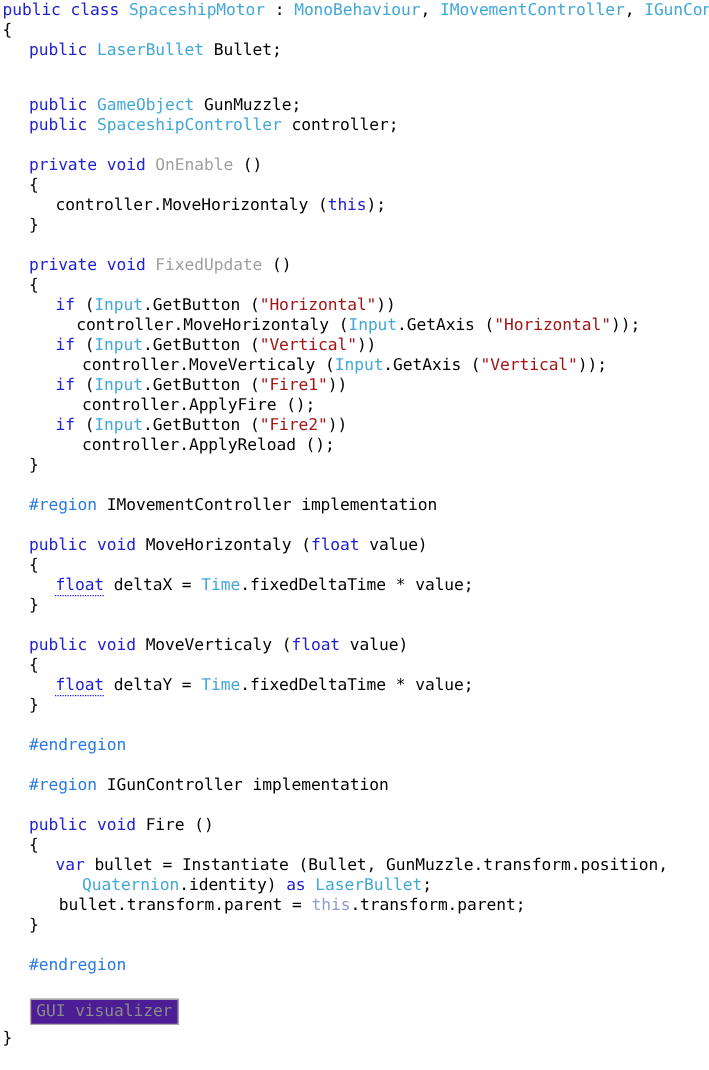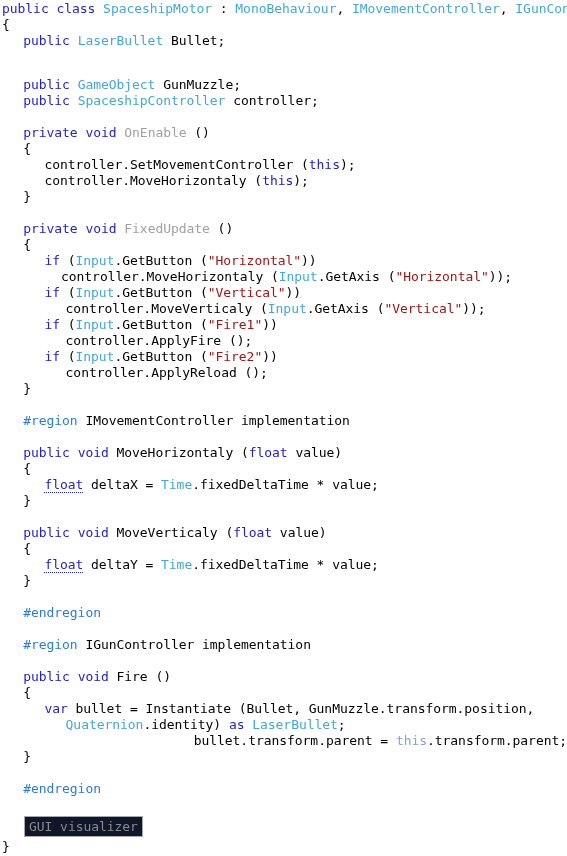--- a/index.html
+++ b/index.html
@@ -54,21 +54,21 @@
 
   
   .line.widget-line {
     height: 26px;
     line-height: 26px;
     padding-left: 2px;
   }
   .gui-widget {
     display: inline-block;
     border: 1px solid #a8a8a8;
-    background: #0f172a;
+    background: #4c1d95;
     color: #8a8a8a;
     font-family: "DejaVu Sans Mono", "Liberation Mono", monospace;
     font-size: 13px;
     line-height: 15px;
     padding: 2px 4px 2px 4px;
     margin-left: 22px;
     white-space: pre;
     vertical-align: middle;
   }
 </style>
@@ -78,21 +78,20 @@
 <div id="editor">
   <div class="code-area">
       <div class="line" style="padding-left: 2px;"><span class="kw">public </span><span class="kw">class </span><span class="typ">SpaceshipMotor</span><span class="pln"> : </span><span class="typ">MonoBehaviour</span><span class="pln">, </span><span class="typ">IMovementController</span><span class="pln">, </span><span class="typ">IGunController</span></div>
       <div class="line" style="padding-left: 2px;"><span class="pln">{</span></div>
       <div class="line" style="padding-left: 23.2px;"><span class="kw">public </span><span class="typ">LaserBullet</span><span class="pln"> Bullet;</span></div>
       <div class="line" style="padding-left: 23.2px; margin-top: 28px;"><span class="kw">public </span><span class="typ">GameObject</span><span class="pln"> GunMuzzle;</span></div>
       <div class="line" style="padding-left: 23.2px;"><span class="kw">public </span><span class="typ">SpaceshipController</span><span class="pln"> controller;</span></div>
       <div class="line" style="padding-left: 2px;">&nbsp;</div>
       <div class="line" style="padding-left: 23.2px;"><span class="kw">private </span><span class="kw">void </span><span class="dim">OnEnable</span><span class="pln"> ()</span></div>
       <div class="line" style="padding-left: 23.2px;"><span class="pln">{</span></div>
-      <div class="line" style="padding-left: 44.4px;"><span class="pln">controller.SetMovementController (</span><span class="kw">this</span><span class="pln">);</span></div>
       <div class="line" style="padding-left: 44.4px;"><span class="pln">controller.MoveHorizontaly (</span><span class="kw">this</span><span class="pln">);</span></div>
       <div class="line" style="padding-left: 23.2px;"><span class="pln">}</span></div>
       <div class="line" style="padding-left: 2px;">&nbsp;</div>
       <div class="line" style="padding-left: 23.2px;"><span class="kw">private </span><span class="kw">void </span><span class="dim">FixedUpdate</span><span class="pln"> ()</span></div>
       <div class="line" style="padding-left: 23.2px;"><span class="pln">{</span></div>
       <div class="line" style="padding-left: 44.4px;"><span class="kw">if</span><span class="pln"> (</span><span class="typ">Input</span><span class="pln">.GetButton (</span><span class="str">"Horizontal"</span><span class="pln">))</span></div>
       <div class="line" style="padding-left: 61px;"><span class="pln">controller.MoveHorizontaly (</span><span class="typ">Input</span><span class="pln">.GetAxis (</span><span class="str">"Horizontal"</span><span class="pln">));</span></div>
       <div class="line" style="padding-left: 44.4px;"><span class="kw">if</span><span class="pln"> (</span><span class="typ">Input</span><span class="pln">.GetButton (</span><span class="str">"Vertical"</span><span class="pln">))</span></div>
       <div class="line" style="padding-left: 65.6px;"><span class="pln">controller.MoveVerticaly (</span><span class="typ">Input</span><span class="pln">.GetAxis (</span><span class="str">"Vertical"</span><span class="pln">));</span></div>
       <div class="line" style="padding-left: 44.4px;"><span class="kw">if</span><span class="pln"> (</span><span class="typ">Input</span><span class="pln">.GetButton (</span><span class="str">"Fire1"</span><span class="pln">))</span></div>
@@ -114,21 +113,21 @@
       <div class="line" style="padding-left: 23.2px;"><span class="pln">}</span></div>
       <div class="line" style="padding-left: 2px;">&nbsp;</div>
       <div class="line" style="padding-left: 23.2px;"><span class="pp">#endregion</span></div>
       <div class="line" style="padding-left: 2px;">&nbsp;</div>
       <div class="line" style="padding-left: 23.2px;"><span class="pp">#region</span><span class="pln"> IGunController implementation</span></div>
       <div class="line" style="padding-left: 2px;">&nbsp;</div>
       <div class="line" style="padding-left: 23.2px;"><span class="kw">public </span><span class="kw">void </span><span class="pln">Fire</span><span class="pln"> ()</span></div>
       <div class="line" style="padding-left: 23.2px;"><span class="pln">{</span></div>
       <div class="line" style="padding-left: 44.4px;"><span class="kw">var</span><span class="pln"> bullet = Instantiate (Bullet, GunMuzzle.transform.position,</span></div>
       <div class="line" style="padding-left: 65.6px;"><span class="typ">Quaternion</span><span class="pln">.identity) </span><span class="kw">as</span><span class="pln"> </span><span class="typ">LaserBullet</span><span class="pln">;</span></div>
-      <div class="line" style="padding-left: 34px; text-align: right;"><span class="pln">bullet.transform.parent = </span><span class="thisref">this</span><span class="pln">.transform.parent;</span></div>
+      <div class="line" style="padding-left: 47px;"><span class="pln">bullet.transform.parent = </span><span class="thisref">this</span><span class="pln">.transform.parent;</span></div>
       <div class="line" style="padding-left: 23.2px;"><span class="pln">}</span></div>
       <div class="line" style="padding-left: 2px;">&nbsp;</div>
       <div class="line" style="padding-left: 23.2px;"><span class="pp">#endregion</span></div>
       <div class="line" style="padding-left: 2px;">&nbsp;</div>
       <div class="line widget-line" style="padding-left: 2px;"><span class="gui-widget">GUI visualizer</span></div>
       <div class="line" style="padding-left: 2px;"><span class="pln">}</span></div>
     </div>
 </div>
 
 </body></html>

